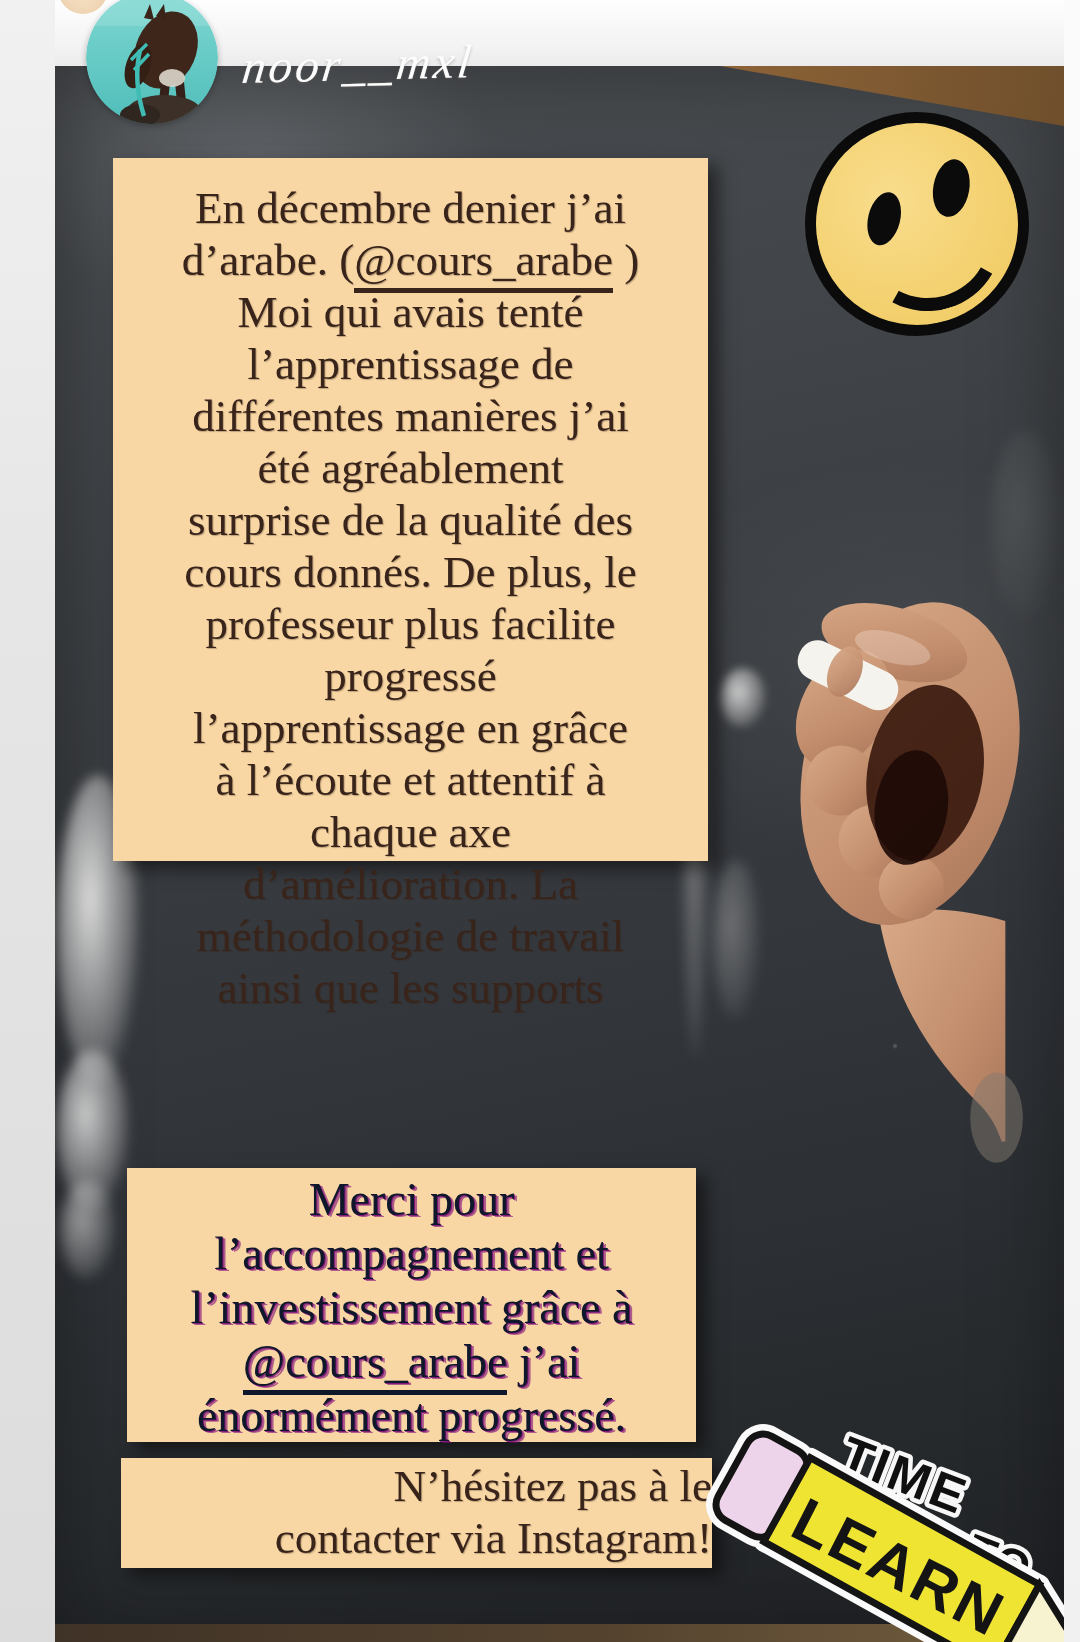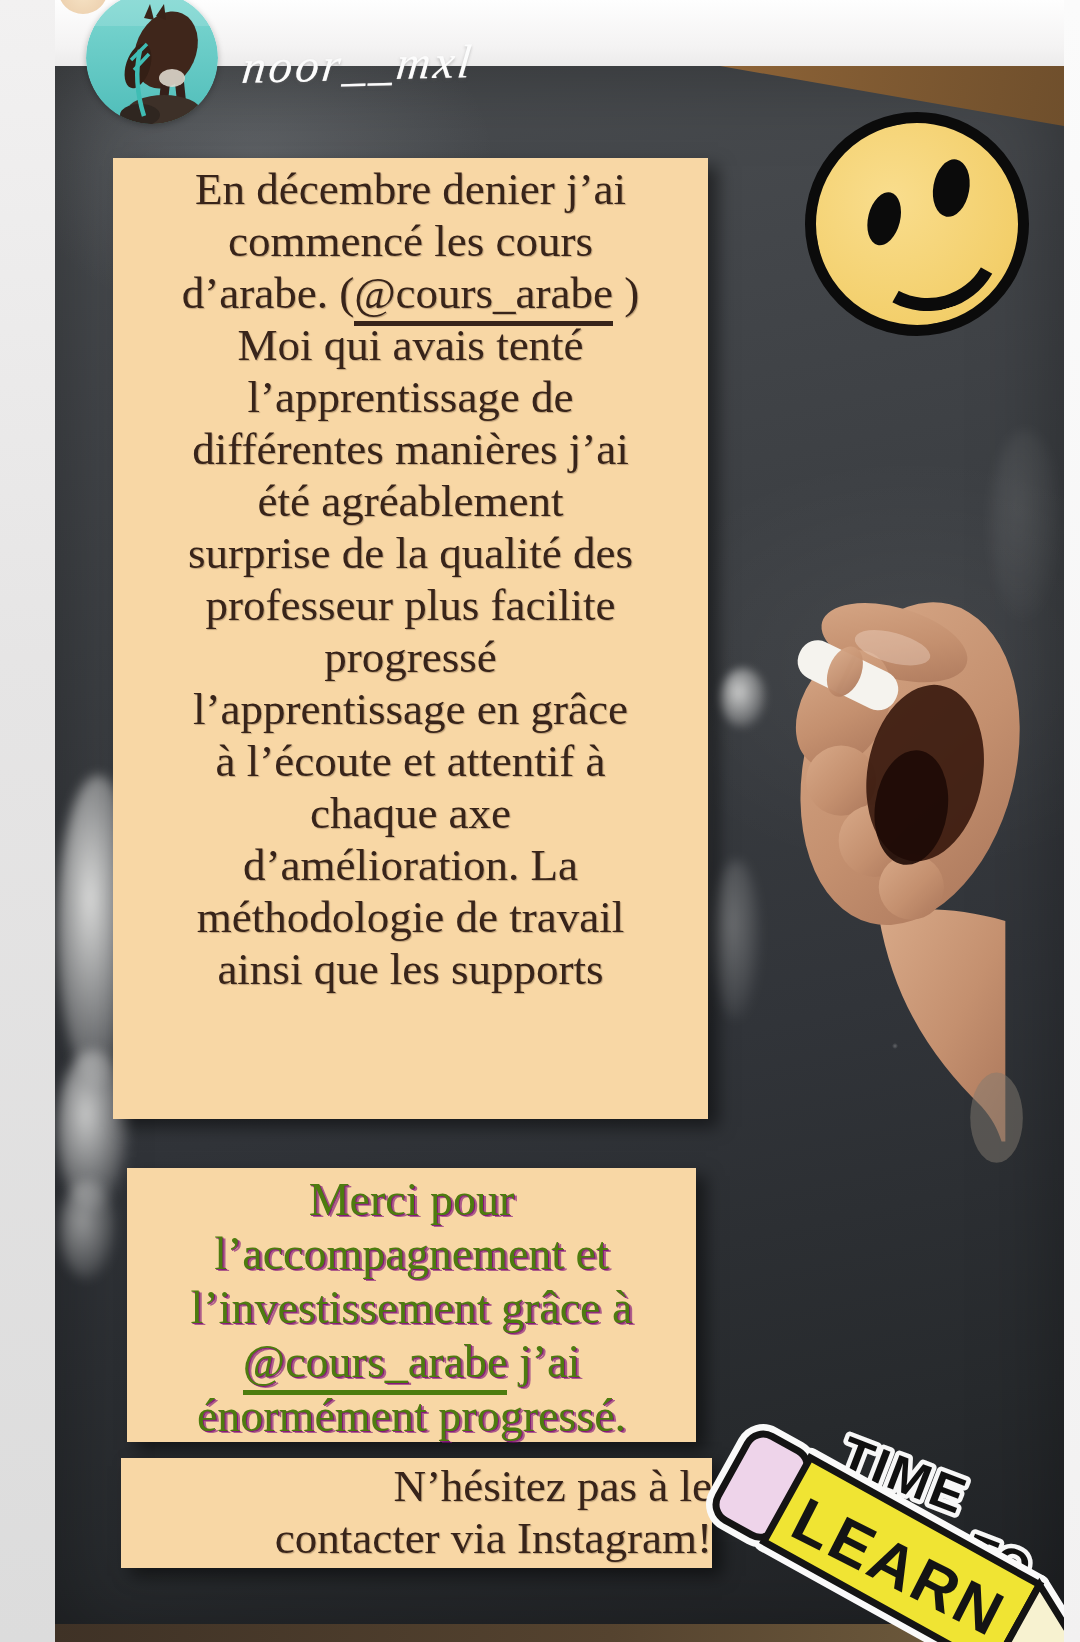--- a/index.html
+++ b/index.html
@@ -54,26 +54,26 @@
   }
   .eye{position:absolute;background:#0b0b0b;border-radius:50%;}
   #eye-l{left:54px;top:62px;width:32px;height:54px;transform:rotate(26deg);}
   #eye-r{left:124px;top:44px;width:36px;height:58px;transform:rotate(22deg);}
   #mouth{position:absolute;left:36px;top:48px;width:146px;height:142px;border-radius:50%;
     box-sizing:border-box;border:13px solid transparent;border-bottom-color:#0b0b0b;
     transform:rotate(-4deg);}
   
   .card{position:absolute;background:#f8d7a5;text-align:center;z-index:8;
     box-shadow:10px 8px 16px rgba(0,0,0,.5);}
-  #card-testimonial{left:113px;top:158px;width:595px;height:961px;padding-top:5px;box-sizing:border-box;}
+  #card-testimonial{left:113px;top:158px;width:595px;height:703px;padding-top:24px;box-sizing:border-box;}
   #card-thanks{left:127px;top:1168px;width:569px;height:274px;padding-top:5px;box-sizing:border-box;}
   #card-cta{left:121px;top:1458px;width:591px;height:110px;padding-top:2px;box-sizing:border-box;text-align:right;}
   .t-line{font:45px/52px "Liberation Serif",serif;color:#38241a;white-space:nowrap;
     text-shadow:1px 1px 1px rgba(56,34,16,.3);}
-  .m-line{font:46px/54px "Liberation Serif",serif;color:#4d7c0f;white-space:nowrap;
+  .m-line{font:46px/54px "Liberation Serif",serif;color:#0f172a;white-space:nowrap;
     text-shadow:3px 2px 0 rgba(125,12,120,.6), 1px 1px 0 rgba(125,12,120,.85);}
   .u{border-bottom:5px solid currentColor;padding-bottom:3px;}
   
   #hand-svg{position:absolute;left:680px;top:560px;z-index:10;pointer-events:none;}
   #sticker-svg{position:absolute;left:690px;top:1395px;z-index:12;pointer-events:none;}
   
   .frame{position:absolute;z-index:30;}
   #frame-top{left:0;top:0;width:1080px;height:66px;
     background:linear-gradient(180deg,#fefefe 0%,#f4f3f3 70%,#ecebeb 100%);}
   #frame-left{left:0;top:0;width:55px;height:1642px;
@@ -94,27 +94,27 @@
     <div class="smudge" style="left:2px;top:984px;width:72px;height:160px;opacity:.8;"></div>
     <div class="smudge" style="left:5px;top:1114px;width:55px;height:100px;opacity:.55;"></div>
     <div class="smudge" style="left:628px;top:574px;width:26px;height:420px;opacity:.38;"></div>
     <div class="smudge" style="left:657px;top:794px;width:48px;height:160px;opacity:.3;"></div>
     <div class="smudge" style="left:665px;top:602px;width:46px;height:60px;opacity:.8;filter:blur(4px);"></div>
     <div class="smudge" style="left:935px;top:364px;width:70px;height:190px;opacity:.1;"></div>
   </div>
 
   <div id="card-testimonial" class="card">
     <div class="t-line">En décembre denier j’ai</div>
-    <div class="t-line">commencé les cours</div>
     <div class="t-line"><span>d’arabe. (</span><span class="u">@cours_arabe</span><span> )</span></div>
     <div class="t-line">Moi qui avais tenté</div>
     <div class="t-line">l’apprentissage de</div>
     <div class="t-line">différentes manières j’ai</div>
     <div class="t-line">été agréablement</div>
     <div class="t-line">surprise de la qualité des</div>
+    <div class="t-line">cours donnés. De plus, le</div>
     <div class="t-line">professeur plus facilite</div>
     <div class="t-line">progressé</div>
     <div class="t-line">l’apprentissage en grâce</div>
     <div class="t-line">à l’écoute et attentif à</div>
     <div class="t-line">chaque axe</div>
     <div class="t-line">d’amélioration. La</div>
     <div class="t-line">méthodologie de travail</div>
     <div class="t-line">ainsi que les supports</div>
   </div>
 

